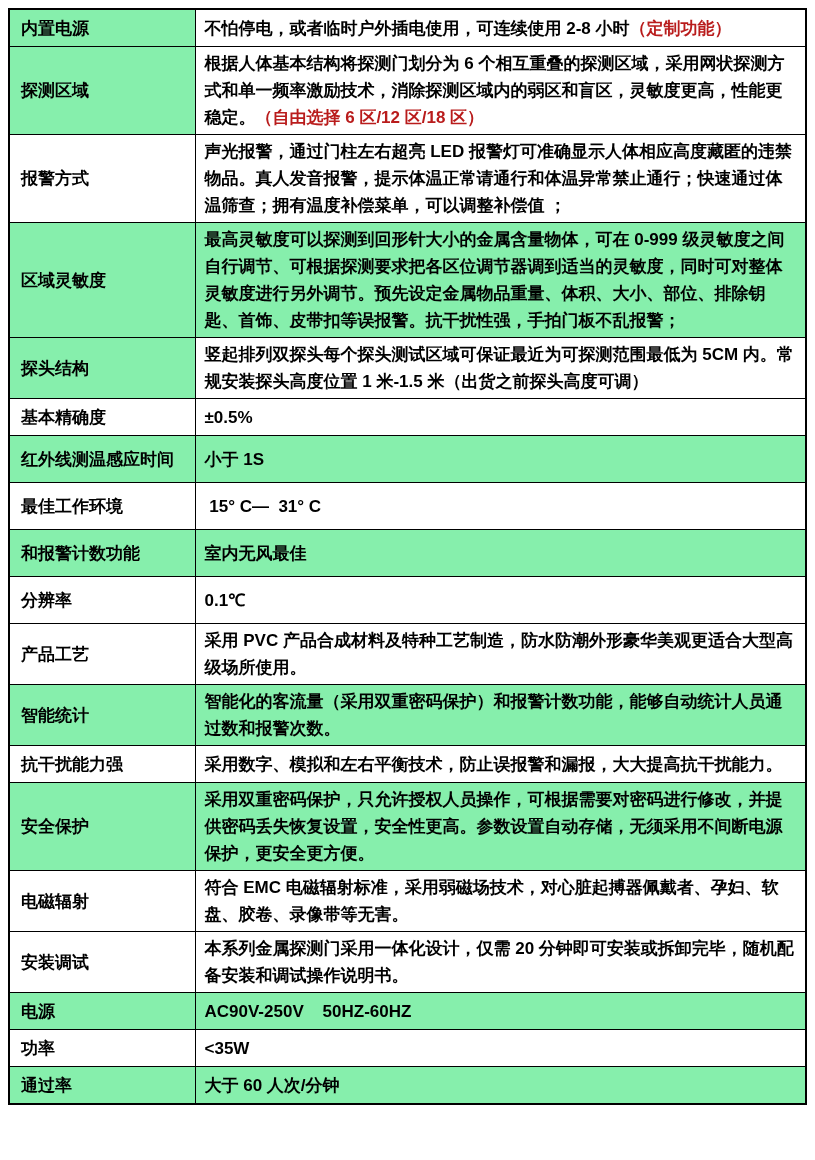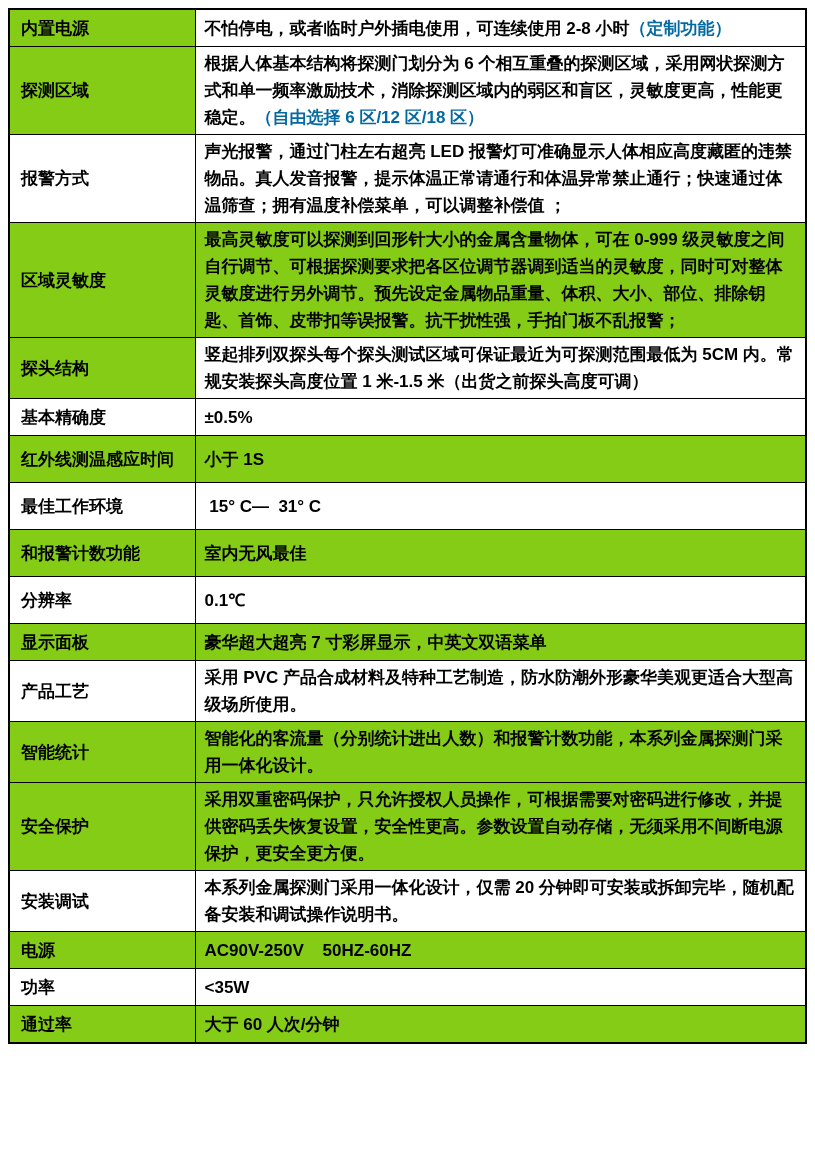--- a/index.html
+++ b/index.html
@@ -20,25 +20,25 @@
     border:1px solid #000;
     vertical-align:middle;
     font-size:17px;
     line-height:27px;
     font-weight:bold;
     color:#000;
     padding:3px 9px 3px 9px;
     overflow:hidden;
   }
   td.lbl{padding-left:11px;}
-  .g{background:#84cc16;}
+  .g{background:#86efac;}
   tr.tall td{height:40px;}
   tr.one td{height:30px;}
   .v,.vr{white-space:pre-wrap;text-align:right;}
-  .vr{color:#0369a1;}
+  .vr{color:#b91c1c;}
 </style>
 </head>
 <body>
 
 <div class="wrap">
   <table class="spec">
     <colgroup>
         <col class="c1">
         <col>
       </colgroup>
@@ -76,35 +76,39 @@
         <td><span class="v"> 15° C—  31° C</span></td>
       </tr>
       <tr class="tall">
         <td class="lbl g">和报警计数功能</td>
         <td class="g"><span class="v">室内无风最佳</span></td>
       </tr>
       <tr class="tall">
         <td class="lbl">分辨率</td>
         <td><span class="v">0.1℃</span></td>
       </tr>
-      <tr class="one">
-        <td class="lbl g">显示面板</td>
-        <td class="g"><span class="v">豪华超大超亮 7 寸彩屏显示，中英文双语菜单</span></td>
-      </tr>
       <tr>
         <td class="lbl">产品工艺</td>
         <td><span class="v">采用 PVC 产品合成材料及特种工艺制造，防水防潮外形豪华美观更适合大型高级场所使用。</span></td>
       </tr>
       <tr>
         <td class="lbl g">智能统计</td>
-        <td class="g"><span class="v">智能化的客流量（分别统计进出人数）和报警计数功能，本系列金属探测门采用一体化设计。</span></td>
+        <td class="g"><span class="v">智能化的客流量（采用双重密码保护）和报警计数功能，能够自动统计人员通过数和报警次数。</span></td>
+      </tr>
+      <tr class="one">
+        <td class="lbl">抗干扰能力强</td>
+        <td><span class="v">采用数字、模拟和左右平衡技术，防止误报警和漏报，大大提高抗干扰能力。</span></td>
       </tr>
       <tr>
         <td class="lbl g">安全保护</td>
         <td class="g"><span class="v">采用双重密码保护，只允许授权人员操作，可根据需要对密码进行修改，并提供密码丢失恢复设置，安全性更高。参数设置自动存储，无须采用不间断电源保护，更安全更方便。</span></td>
+      </tr>
+      <tr>
+        <td class="lbl">电磁辐射</td>
+        <td><span class="v">符合 EMC 电磁辐射标准，采用弱磁场技术，对心脏起搏器佩戴者、孕妇、软盘、胶卷、录像带等无害。</span></td>
       </tr>
       <tr>
         <td class="lbl">安装调试</td>
         <td><span class="v">本系列金属探测门采用一体化设计，仅需 20 分钟即可安装或拆卸完毕，随机配备安装和调试操作说明书。</span></td>
       </tr>
       <tr class="one">
         <td class="lbl g">电源</td>
         <td class="g"><span class="v">AC90V-250V    50HZ-60HZ</span></td>
       </tr>
       <tr class="one">

